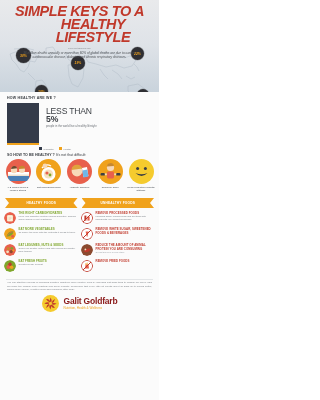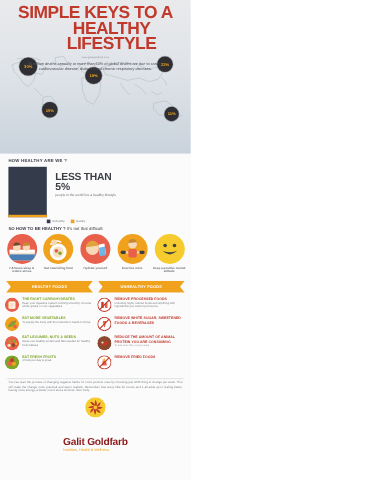--- a/index.html
+++ b/index.html
@@ -7,23 +7,24 @@
   body {
     font-family:"Liberation Sans", sans-serif;
     background:#ffffff;
     overflow:hidden;
   }
   .page { position:relative; width:159px; height:400px; background:#fbfbfb; }
 
   
   .hero {
     position:relative;
-    height:128px;
+    height:92px;
     background:linear-gradient(#e9eaec 0%, #dfe3e8 48%, #c9d3dc 100%);
     overflow:hidden;
+    font-style:italic;
   }
   .title-wrap { padding:5px 6px 0; text-align:center; position:relative; z-index:4; }
   .title {
     color:#c0392b;
     font-weight:bold;
     font-size:14.5px;
     line-height:13px;
     letter-spacing:-0.4px;
   }
   .title .l2 { display:block;margin-left:27px; }
@@ -68,21 +69,21 @@
   .stat-bar {
     width:32px; height:42px; background:#343b4a;
     position:relative; flex:0 0 auto;
   }
   .stat-bar .fill {
     position:absolute; left:0; bottom:0; width:100%; height:5%;
     background:#f0a21c;
   }
   .stat-text { padding-left:7px; padding-top:4px; }
   .stat-head {
-    color:#3b3f44; font-weight:bold; font-size:8.6px; line-height:8.2px;
+    color:#3b3f44; font-weight:normal; font-size:8.6px; line-height:8.2px;
     letter-spacing:-0.2px;
   }
   .stat-num {
     color:#3b3f44; font-weight:bold; font-size:8.6px; line-height:8.6px;
   }
   .stat-desc { font-size:2.8px; line-height:3.6px; color:#6d7277; margin-top:1px; }
 
   .legend { display:flex; gap:5px; padding:2px 0 0 39px; }
   .legend .item { display:flex; align-items:center; gap:1.5px; }
   .legend .sw { width:3px; height:3px; }
@@ -142,21 +143,21 @@
     letter-spacing:0.05px;
   }
   .tip-h.green { color:#7fa62b; }
   .tip-h.red { color:#c0392b; }
   .tip-d { font-size:2.4px; line-height:2.9px; color:#7d8287; margin-top:0.6px; }
   .tip-sub { font-size:2.1px; line-height:2.6px; color:#9aa0a5; }
 
   
   .footer { padding:2px 7px 0; }
   .foot-txt { font-size:2.5px; line-height:3.3px; color:#7d8287; text-align:justify; }
-  .brand { display:flex; align-items:center; justify-content:center; gap:16px; margin-top:4px;flex-direction:column; }
+  .brand { display:flex; align-items:center; justify-content:center; gap:5px; margin-top:4px; }
   .brand-mark { width:17px; height:17px; position:relative; flex:0 0 auto; }
   .brand-txt { }
   .brand-name {
     color:#8b1a1a; font-weight:bold; font-size:8.5px; line-height:8.5px;
     letter-spacing:-0.2px;
   }
   .brand-tag { color:#f0a21c; font-size:3.1px; line-height:4px; margin-top:0.5px; }
   .divider { height:0.5px; background:#e3e5e7; margin:3px 6px 0; }
 </style>
 </head>

